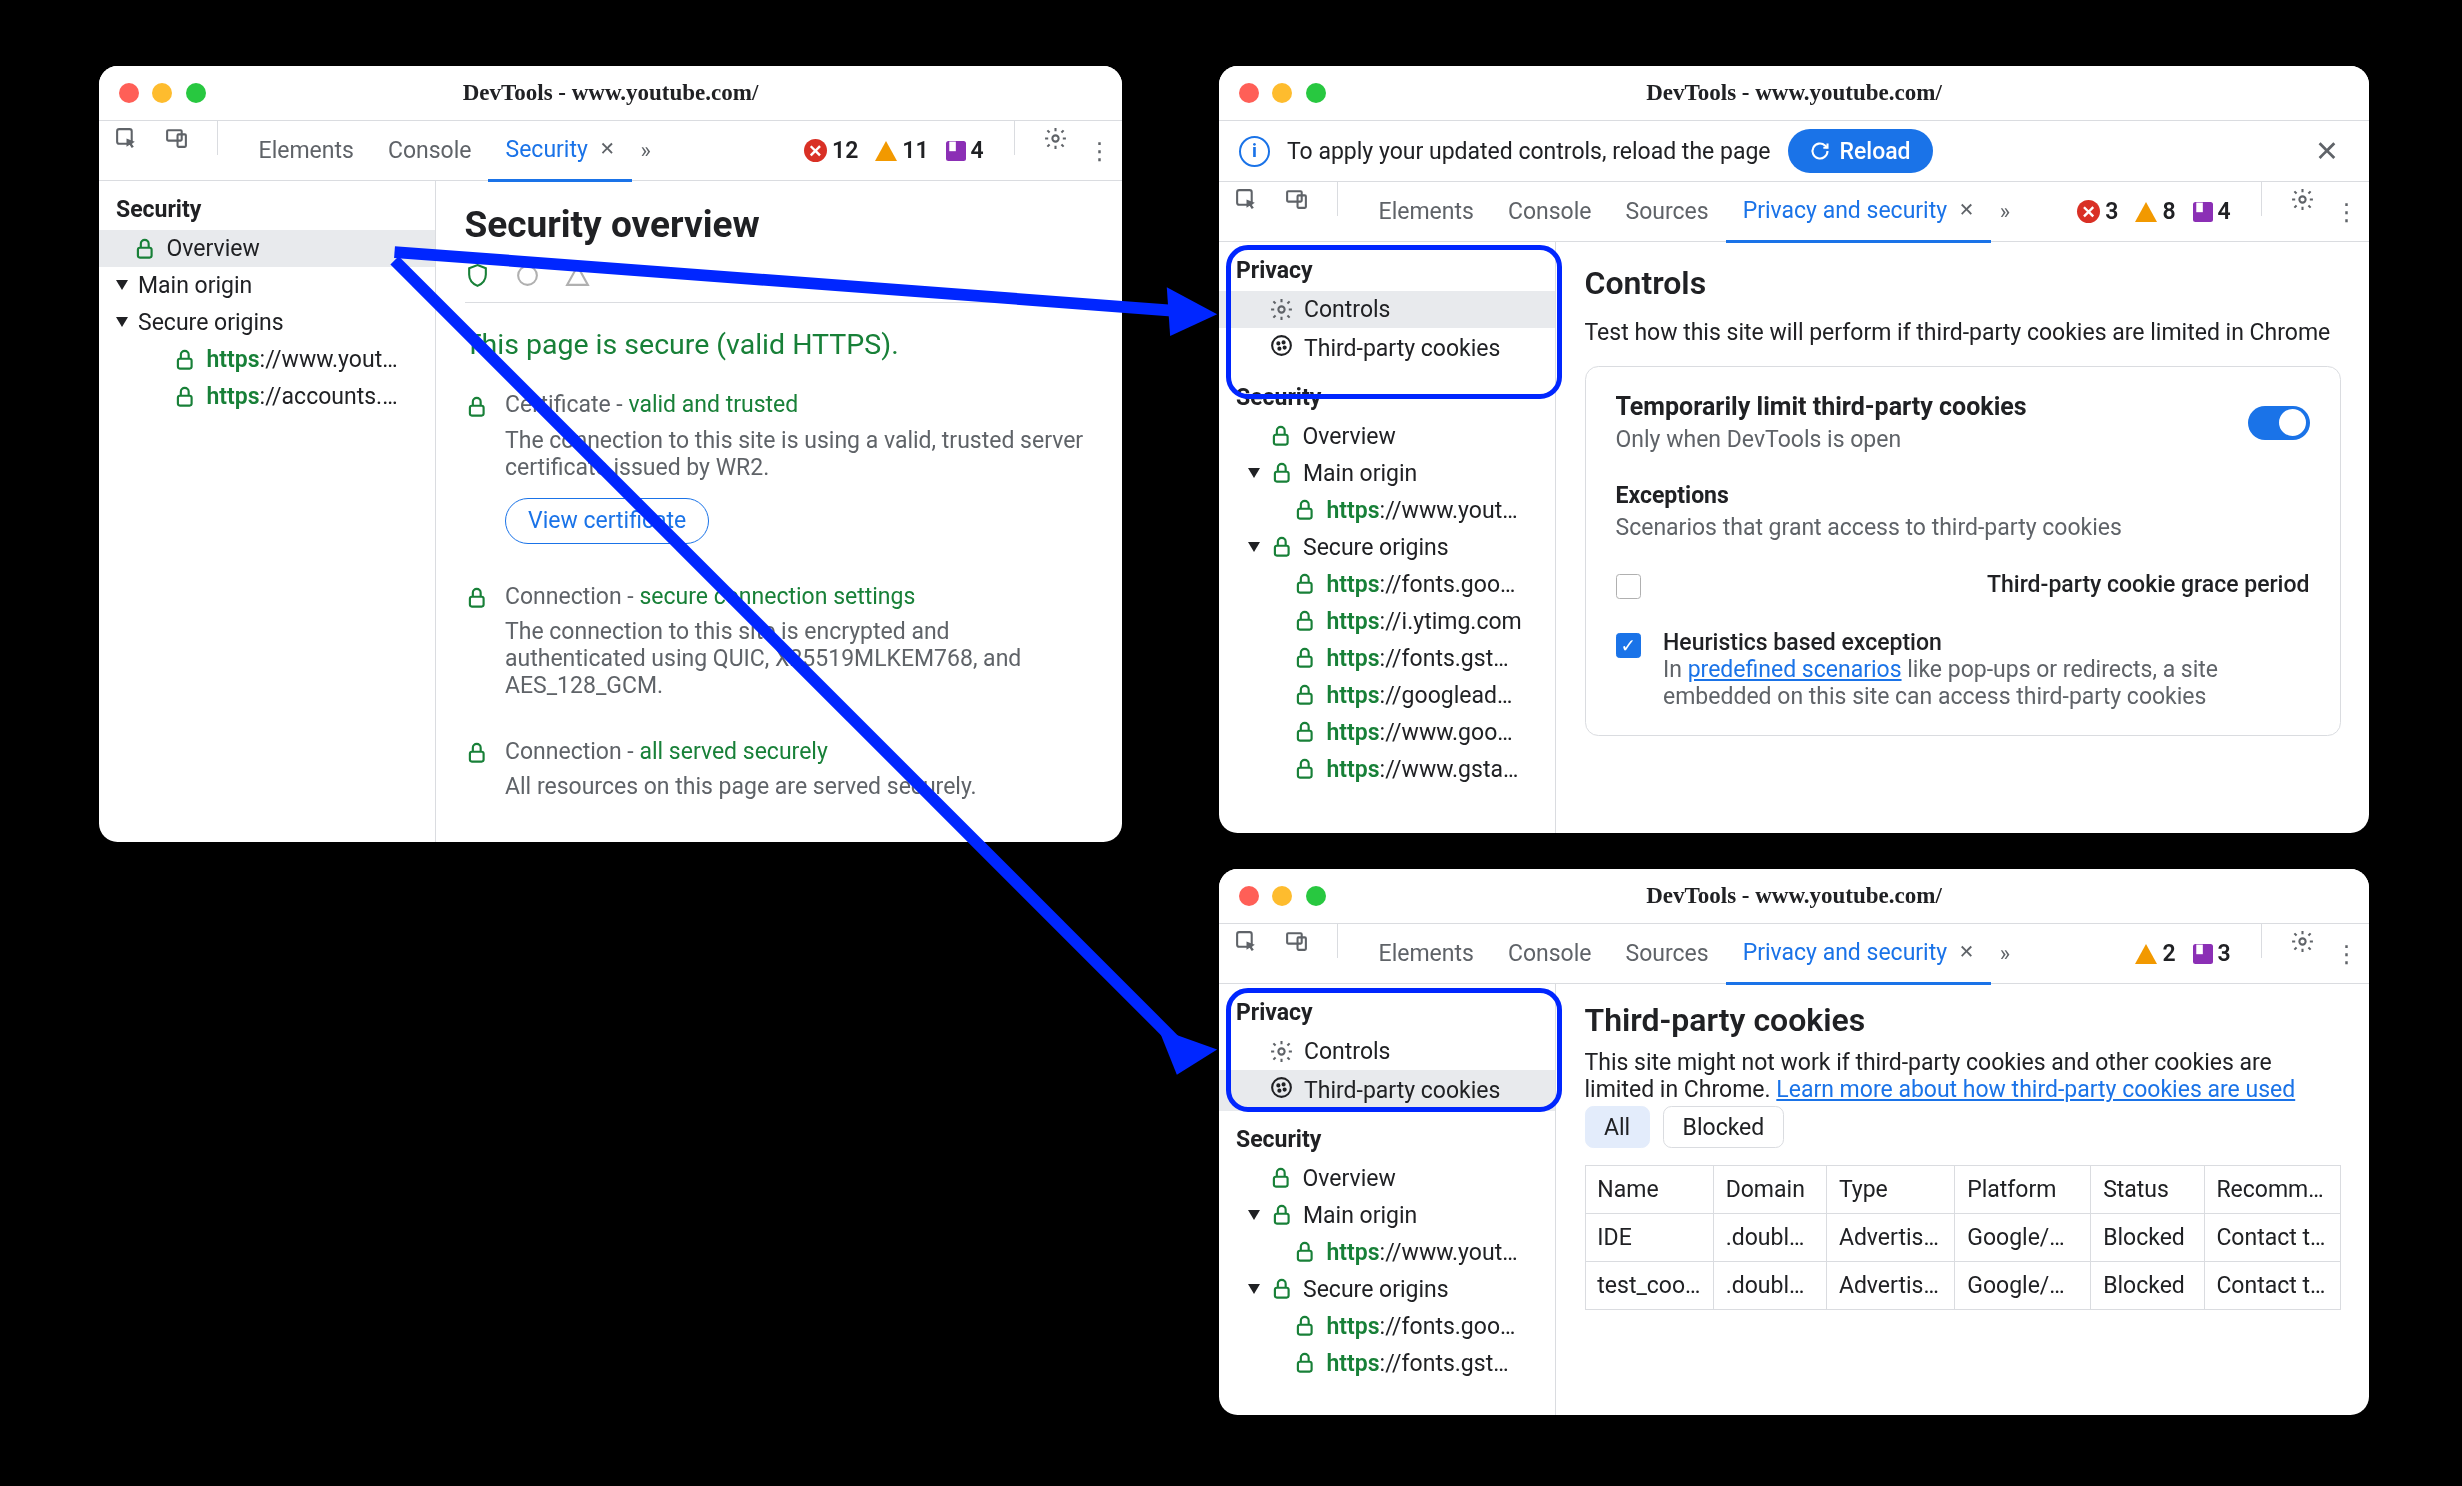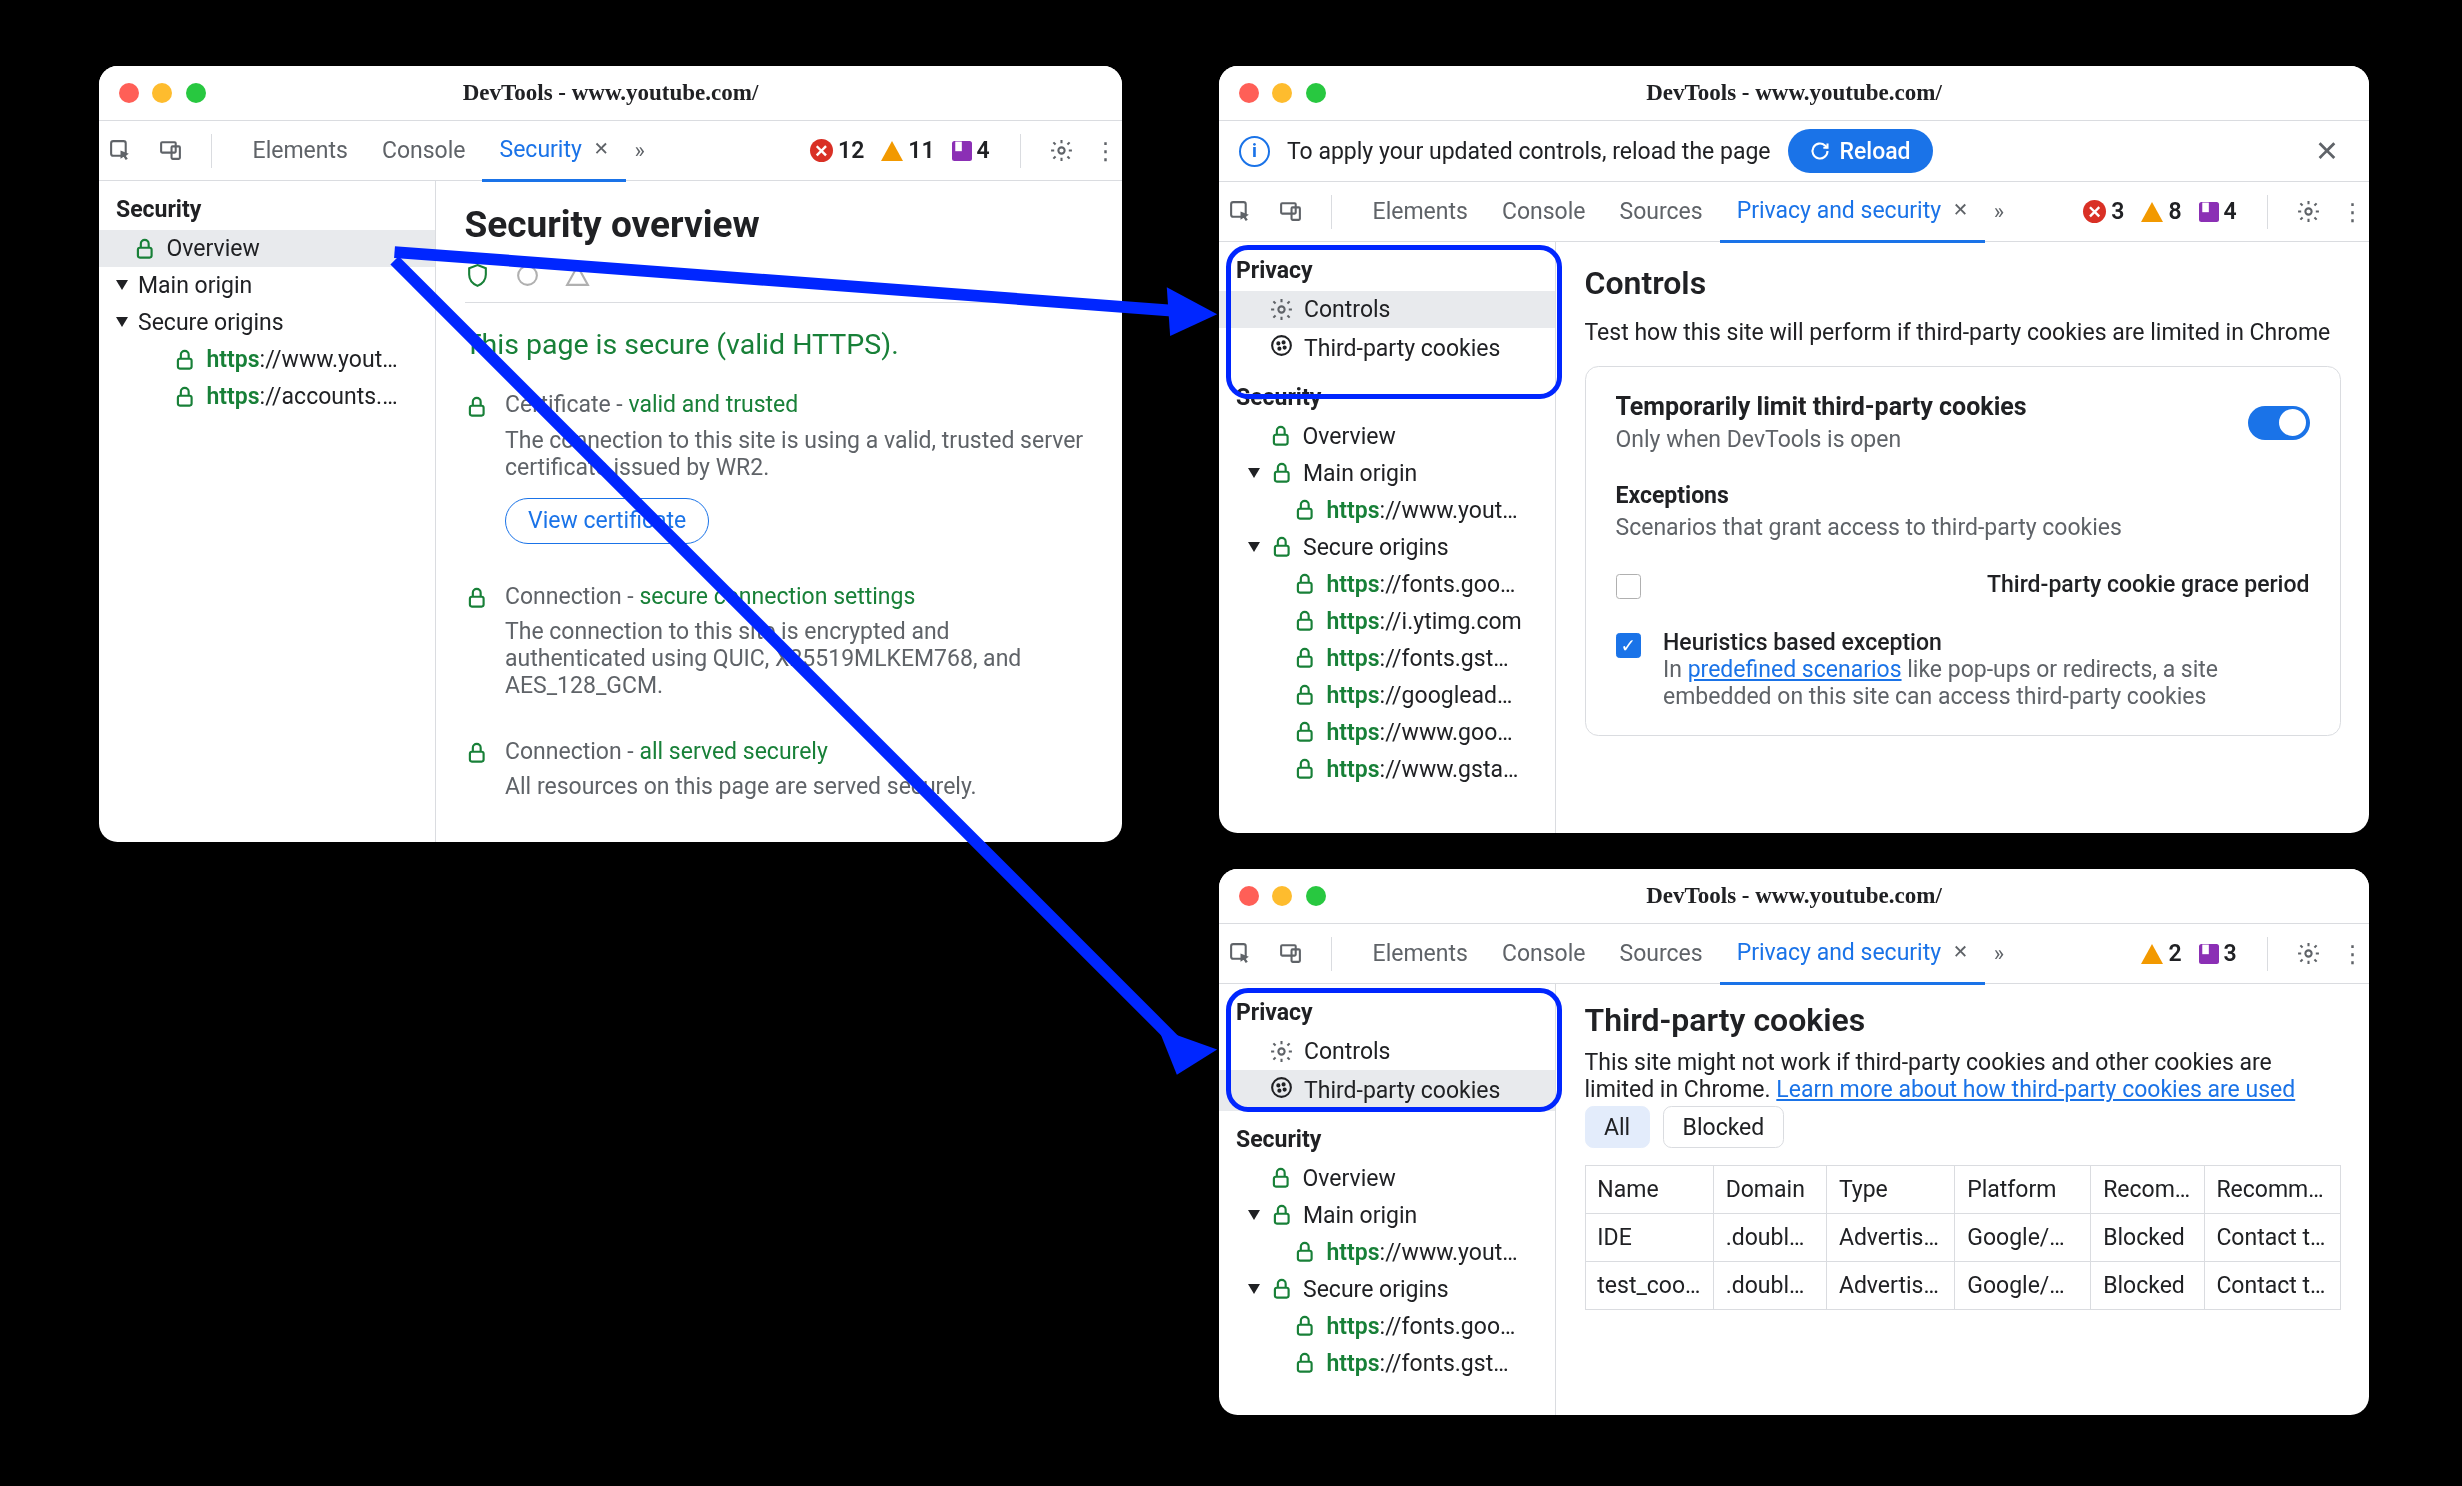--- a/index.html
+++ b/index.html
@@ -18,21 +18,21 @@
   html,body{margin:0;padding:0;background:var(--bg-dark);font-family:-apple-system,BlinkMacSystemFont,"Segoe UI",Roboto,Arial,sans-serif;font-size:23px;color:var(--fg);-webkit-font-smoothing:antialiased;}
   .stage{position:relative;width:2462px;height:1487px;}
   .window{position:absolute;background:var(--bg);border-radius:18.5px;box-shadow:0 8.4px 34px rgba(0,0,0,0.4);overflow:hidden;display:flex;flex-direction:column;}
   .titlebar{display:flex;align-items:center;height:54px;border-bottom:0.8px solid var(--border);background:var(--bg);position:relative;}
   .traffic{display:flex;gap:13.4px;margin-left:20px;align-items:center;}
   .dot{width:20px;height:20px;border-radius:50%;}
   .dot.red{background:#ff5f57;}
   .dot.yellow{background:#febc2e;}
   .dot.green{background:#28c840;}
   .title-text{position:absolute;left:50%;transform:translateX(-50%);font-weight:600;font-family:Liberation Serif, serif;}
-  .tabbar{display:flex;align-items:center;height:59px;border-bottom:0.8px solid var(--border);padding:0 4px;gap:15px;}
+  .tabbar{display:flex;height:59px;border-bottom:0.8px solid var(--border);padding:0 10px;gap:15px;}
   .tool-icon{width:35px;height:35px;display:flex;align-items:center;justify-content:center;color:var(--muted);border-radius:5px;}
   .tool-icon svg{width:25px;height:25px;}
   .tabs{display:flex;align-items:center;height:100%;}
   .tab{padding:0 17px;height:100%;display:flex;align-items:center;color:var(--muted);gap:6.7px;cursor:default;}
   .tab.active{color:var(--blue);border-bottom:3.4px solid var(--blue);margin-bottom:-0.8px;}
   .tab .x{margin-left:5px;font-size:18.5px;color:var(--muted);}
   .chev{color:var(--muted);padding:0 8.4px;font-size:22px;}
   .spacer{flex:1;}
   .counters{display:flex;align-items:center;gap:17px;margin-right:6.7px;}
   .counter{display:flex;align-items:center;gap:5px;font-weight:600;}
@@ -634,21 +634,21 @@
               <col style="width:18%">
               <col style="width:15%">
               <col style="width:18%">
             </colgroup>
         <tbody>
               <tr>
           <th>Name</th>
           <th>Domain</th>
           <th>Type</th>
           <th>Platform</th>
-          <th>Recomm</th>
+          <th>Status</th>
           <th>Recomm…</th>
         </tr>
         <tr>
           <td>IDE</td>
                 <td>.double…</td>
                 <td>Advertisi…</td>
                 <td>Google/D…</td>
                 <td>Blocked</td>
                 <td>Contact t…</td>
         </tr>

